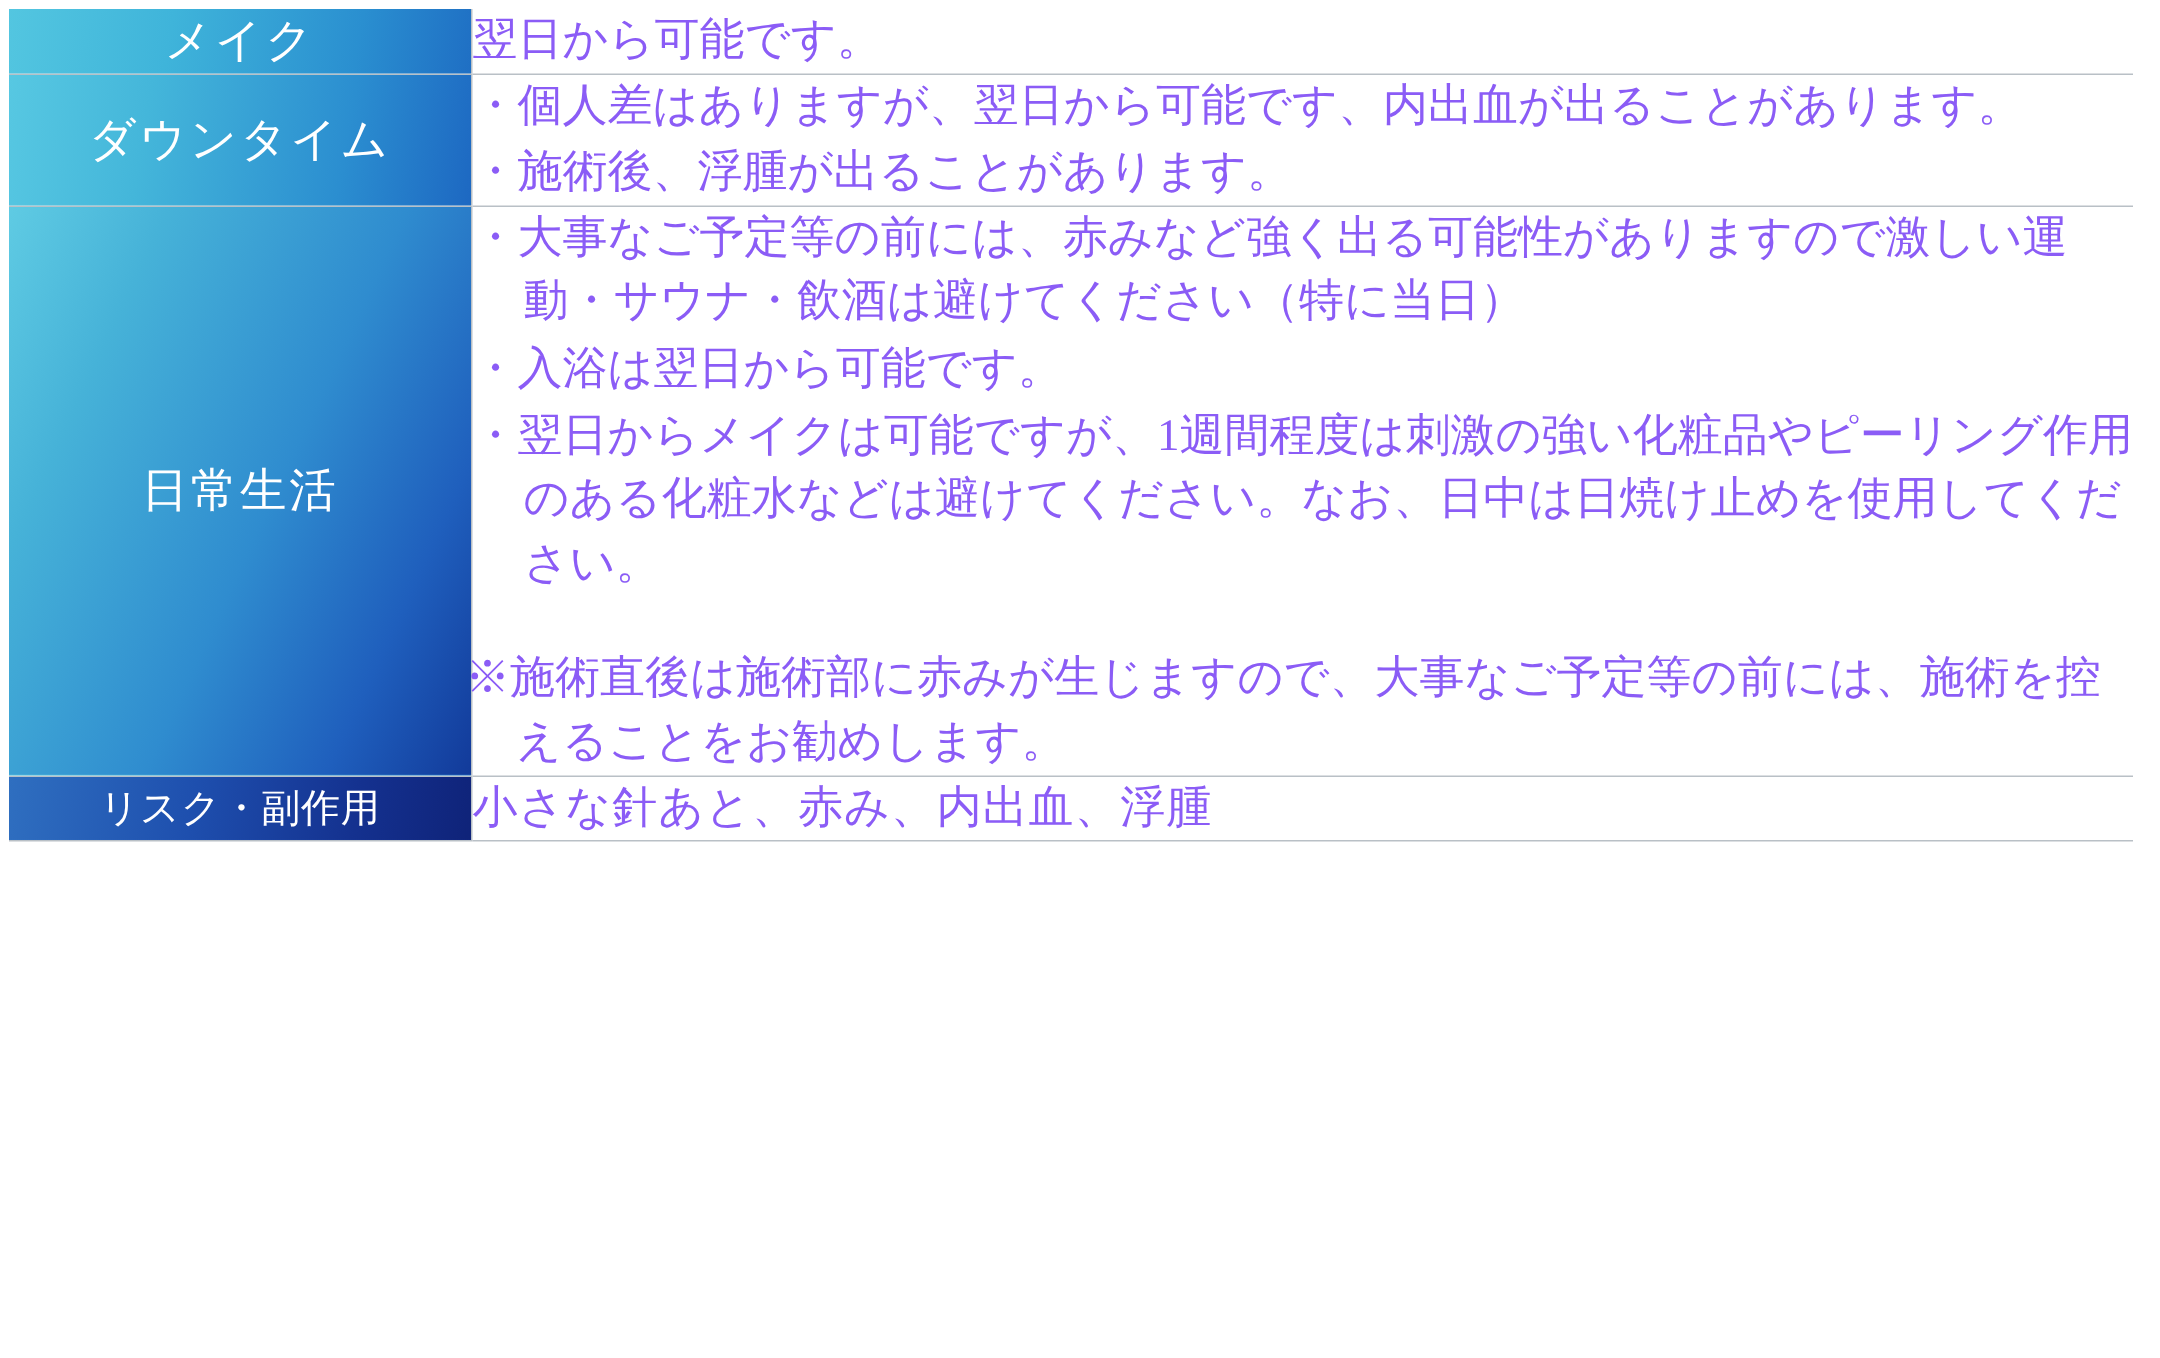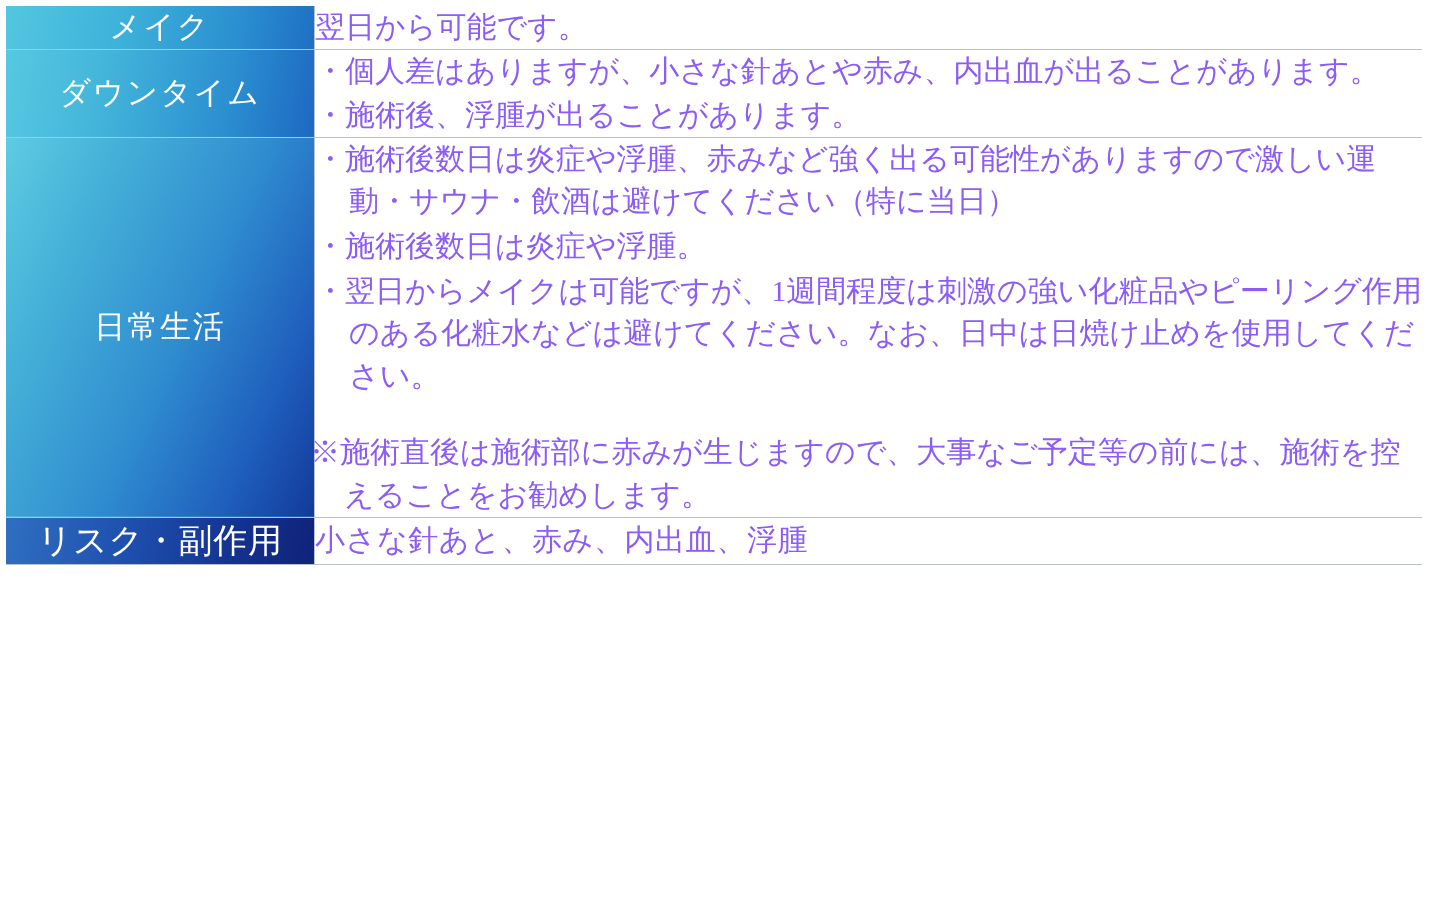--- a/index.html
+++ b/index.html
@@ -57,21 +57,21 @@
     margin-left: 40px;
   }
   tr.row-daily td.hcell {
     background: linear-gradient(115deg, #5fcbe3 0%, #46b2d8 22%, #2f8ccf 55%, #1f5fbd 80%, #123a9a 100%);
   }
   tr.row-risk td.hcell {
     background: linear-gradient(100deg, #2f6fc0 0%, #1e4fae 40%, #14318f 75%, #0f2379 100%);
   }
 
   tr.row-risk td.hcell {
-    font-size: 34px;
+    font-size: 26px;
     letter-spacing: 0.02em;
   }
 
   td.bcell {
     background: #ffffff;
     padding: 14px 14px 16px 16px;
     font-size: 30px;
     line-height: 1.42;
     color: #8b5cf6;
     border-left: 1px solid #b9c0c6;
@@ -114,30 +114,30 @@
       <tr class="row-makeup">
         <td class="hcell">メイク</td>
         <td class="bcell">
           <span class="single">翌日から可能です。</span>
         </td>
       </tr>
 
       <tr class="row-downtime">
         <td class="hcell">ダウンタイム</td>
         <td class="bcell">
-          <span class="bullet">・個人差はありますが、小さな針あとや赤み、内出血が出ることがあります。</span>
+          <span class="bullet">・個人差はありますが、翌日から可能です、内出血が出ることがあります。</span>
           <span class="bullet">・施術後、浮腫が出ることがあります。</span>
         </td>
       </tr>
 
       <tr class="row-daily">
         <td class="hcell">日常生活</td>
         <td class="bcell">
-          <span class="bullet">・施術後数日は炎症や浮腫、赤みなど強く出る可能性がありますので激しい運動・サウナ・飲酒は避けてください（特に当日）</span>
-          <span class="bullet">・施術後数日は炎症や浮腫。</span>
+          <span class="bullet">・大事なご予定等の前には、赤みなど強く出る可能性がありますので激しい運動・サウナ・飲酒は避けてください（特に当日）</span>
+          <span class="bullet">・入浴は翌日から可能です。</span>
           <span class="bullet">・翌日からメイクは可能ですが、1週間程度は刺激の強い化粧品やピーリング作用のある化粧水などは避けてください。なお、日中は日焼け止めを使用してください。</span>
           <span class="spacer"></span>
           <span class="note">※施術直後は施術部に赤みが生じますので、大事なご予定等の前には、施術を控えることをお勧めします。</span>
         </td>
       </tr>
 
       <tr class="row-risk last-row">
         <td class="hcell">リスク・副作用</td>
         <td class="bcell risk-text">
           <span class="single">小さな針あと、赤み、内出血、浮腫</span>

